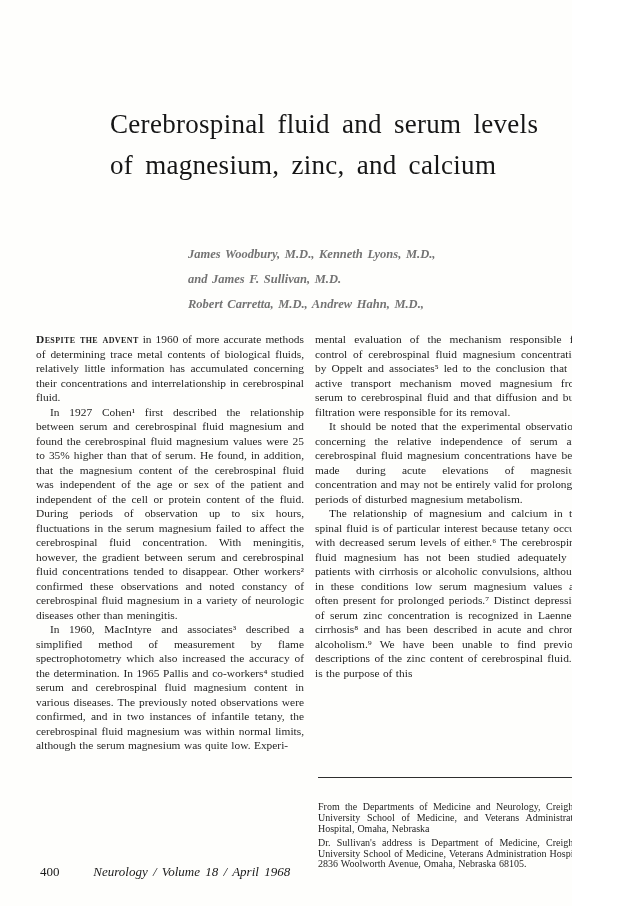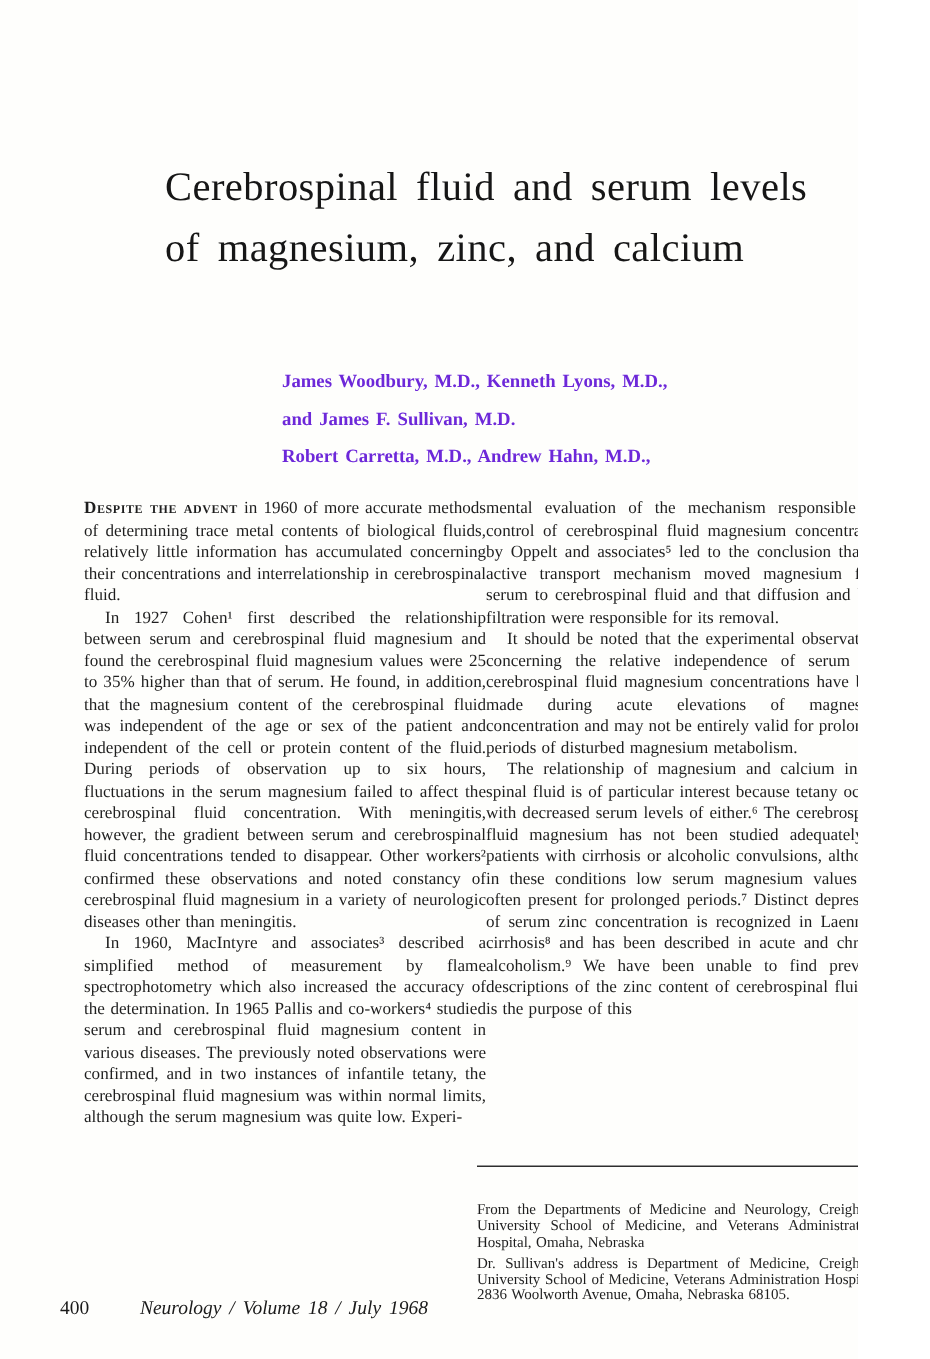--- a/index.html
+++ b/index.html
@@ -30,29 +30,31 @@
   }
   .title span { display: block; }
   .authors {
     position: absolute;
     left: 188px;
     top: 242px;
     font-size: 12.5px;
     line-height: 25px;
     font-weight: bold;
     word-spacing: 1.5px;
-    color: #6d28d9;
+    color: #737373;
+    font-style: italic;
   }
   .authors span { display: block; }
   .columns {
     position: absolute;
-    left: 56px;
+    left: 36px;
     top: 332px;
     width: 548px;
     display: flex;
+    gap: 11px;
   }
   .col {
     width: 268px;
     font-size: 11.4px;
     line-height: 14.5px;
     text-align: justify;
     word-spacing: 0.6px;
   }
   .col p {
     margin: 0;
@@ -126,16 +128,16 @@
     </div>
   </div>
 
   <div class="footnote">
     <p>From the Departments of Medicine and Neurology, Creighton University School of Medicine, and Veterans Administration Hospital, Omaha, Nebraska</p>
     <p>Dr. Sullivan's address is Department of Medicine, Creighton University School of Medicine, Veterans Administration Hospital, 2836 Woolworth Avenue, Omaha, Nebraska 68105.</p>
   </div>
 
   <div class="footer">
     <span class="pagenum">400</span>
-    <span class="journal">Neurology / Volume 18 / July 1968</span>
+    <span class="journal">Neurology / Volume 18 / April 1968</span>
   </div>
 
 </div>
 
 </body></html>

